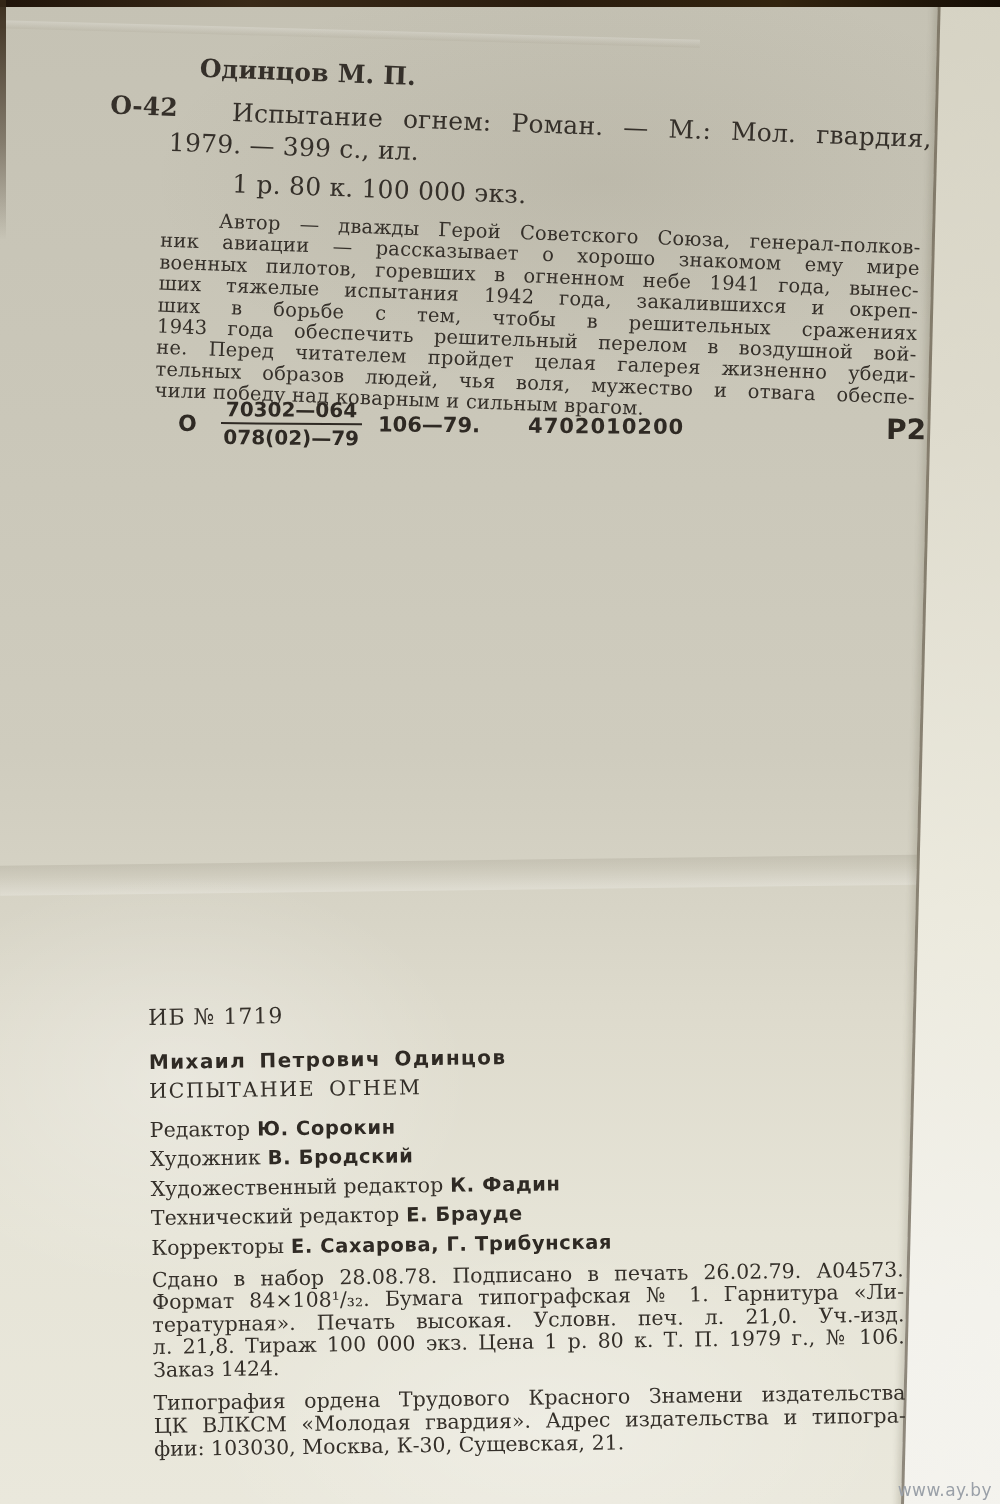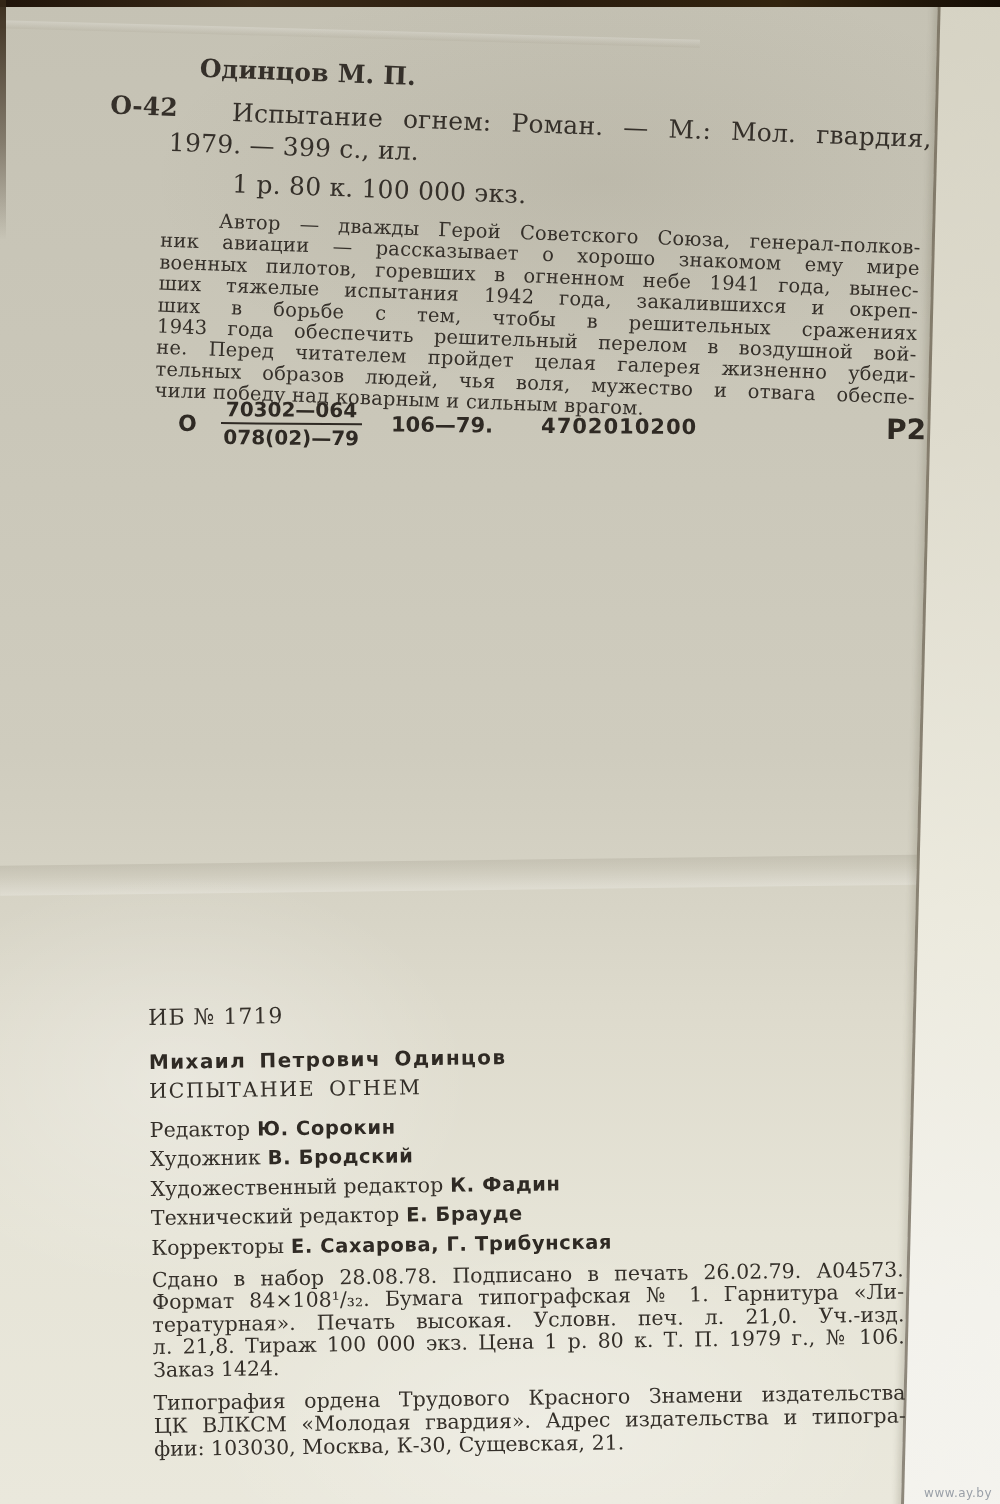--- a/index.html
+++ b/index.html
@@ -50,38 +50,38 @@
   .annotation .first { text-indent:58px; }
   .annotation .last  { text-align:left; text-align-last:left; }
 
   #block-codes { position:absolute; left:178px; top:400px; width:752px; z-index:3;
     transform:rotate(0.5deg); display:flex; align-items:center;
     font-family:"DejaVu Sans","Liberation Sans",sans-serif; font-weight:bold; font-size:21px; color:#2f2a24; }
   .code-letter { font-size:22px; }
   .frac { display:inline-flex; flex-direction:column; text-align:center; margin-left:24px; font-size:20px; line-height:24px; }
   .frac .num { border-bottom:2px solid #2f2a24; padding:0 5px 1px; }
   .frac .den { padding-top:1px; }
-  .code-serial { margin-left:29px; font-size:21px; }
+  .code-serial { margin-left:16px; font-size:21px; }
   .code-order  { margin-left:48px; font-size:21px; letter-spacing:1px; }
   .code-cat    { margin-left:auto; margin-right:4px; font-size:28px; }
 
   #block-imprint { position:absolute; left:148px; top:1005px; width:752px; z-index:3;
     transform:rotate(-0.8deg); transform-origin:0 0; }
   .ib-number  { font-size:22px; letter-spacing:1px; }
   .author-full{ margin-top:20px; font-size:20px; font-weight:bold; letter-spacing:1.4px; word-spacing:5px; color:#2f2a24; }
   .book-title { margin-top:5px; font-size:20.5px; letter-spacing:1.6px; word-spacing:6px; }
   .credits    { margin-top:13px; font-size:20.5px; line-height:28.4px; }
   .credit-name{ font-family:"DejaVu Sans","Liberation Sans",sans-serif; font-weight:bold; font-size:19.5px; margin-left:7px; color:#2f2a24; letter-spacing:0.6px; }
   .print-details { margin-top:6px; font-size:20.5px; line-height:22.4px; }
   .print-details .last { text-align:left; text-align-last:left; }
   .printing-house { margin-top:11px; font-size:20.5px; line-height:23px; }
   .printing-house .last { text-align:left; text-align-last:left; }
 
   .watermark { position:absolute; right:8px; bottom:4px; z-index:5;
-    font-family:"DejaVu Sans","Liberation Sans",sans-serif; font-size:12px; color:#9aa0a8; letter-spacing:0.5px; }
+    font-family:"DejaVu Sans","Liberation Sans",sans-serif; font-size:17px; color:#9aa0a8; letter-spacing:0.5px; }
 </style>
 </head>
 <body>
 
 <div id="photo">
 
   <div class="wash"></div>
   <div class="crease-top"></div>
   <div class="crease-main"></div>
   <div class="right-strip"></div>

